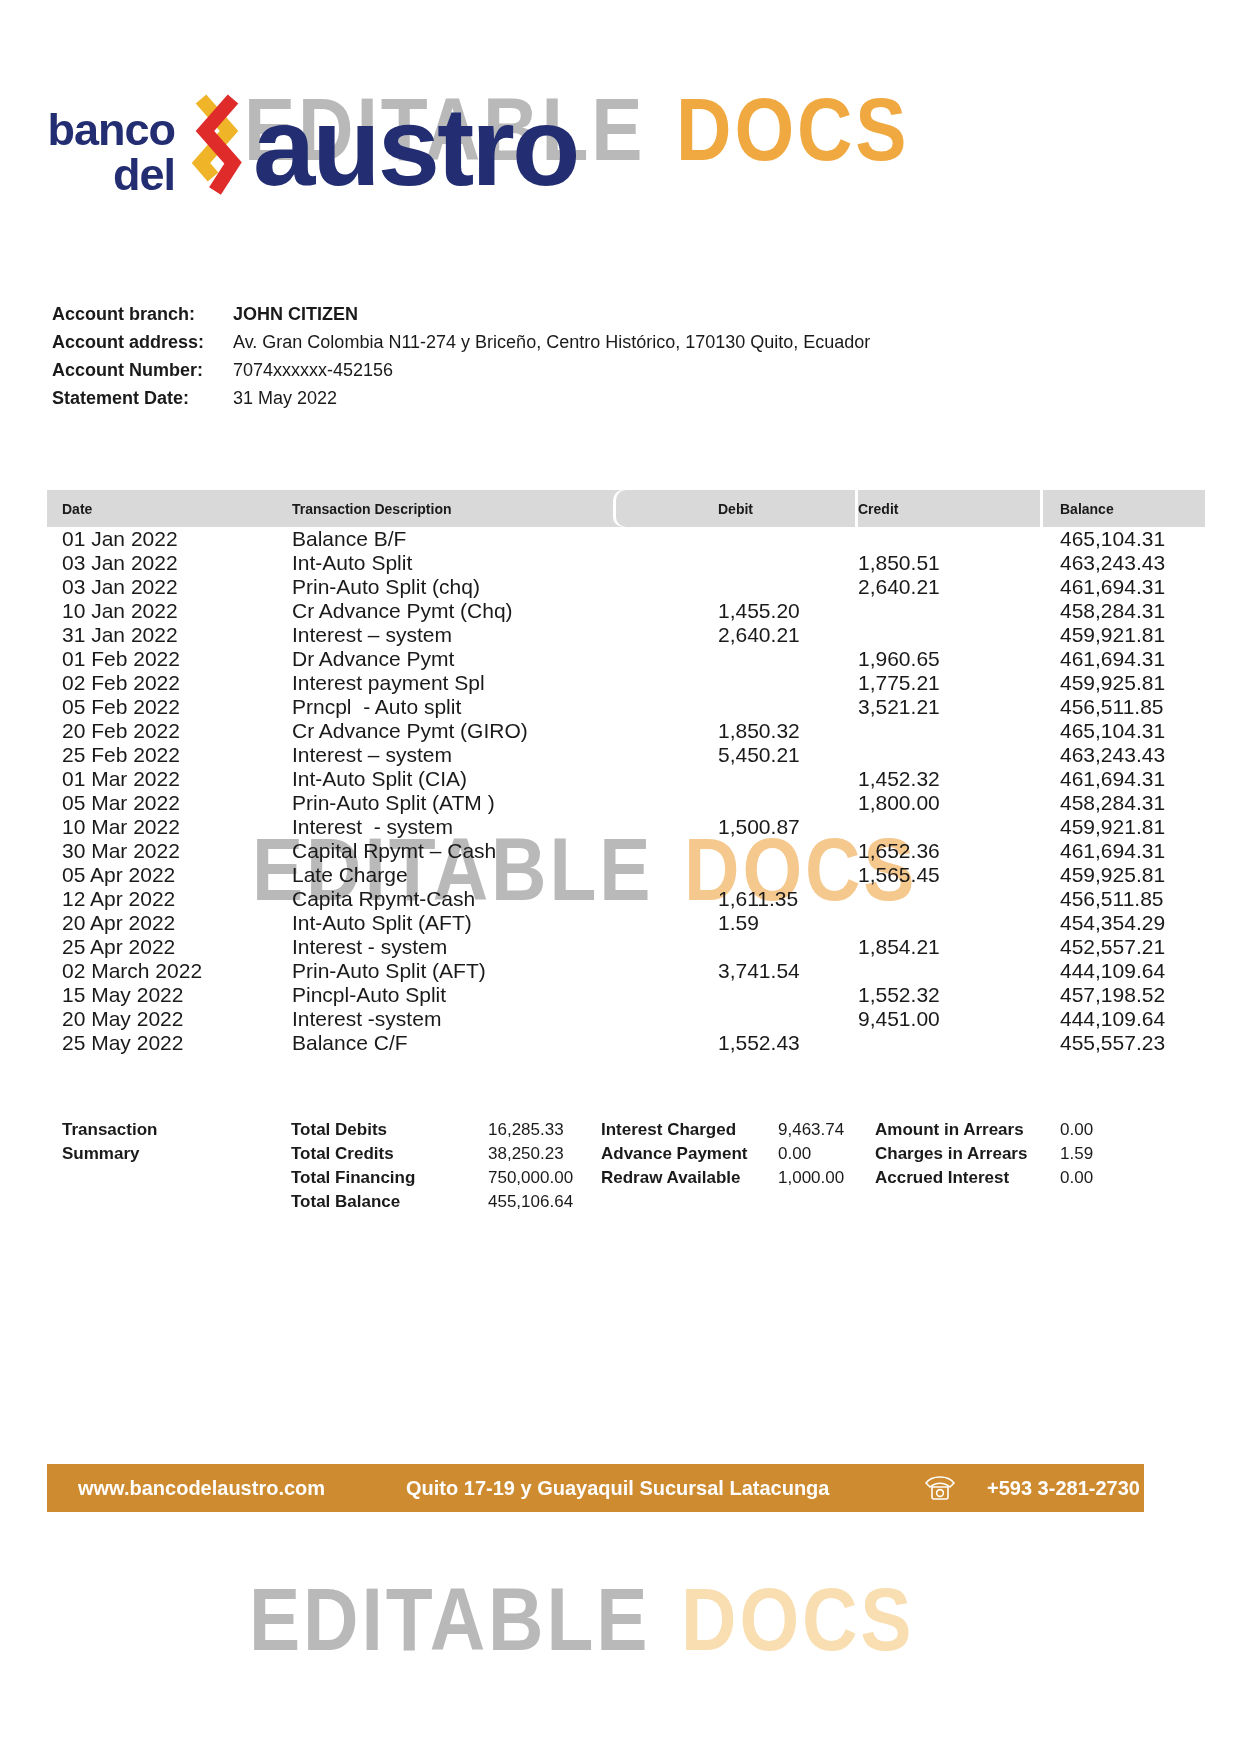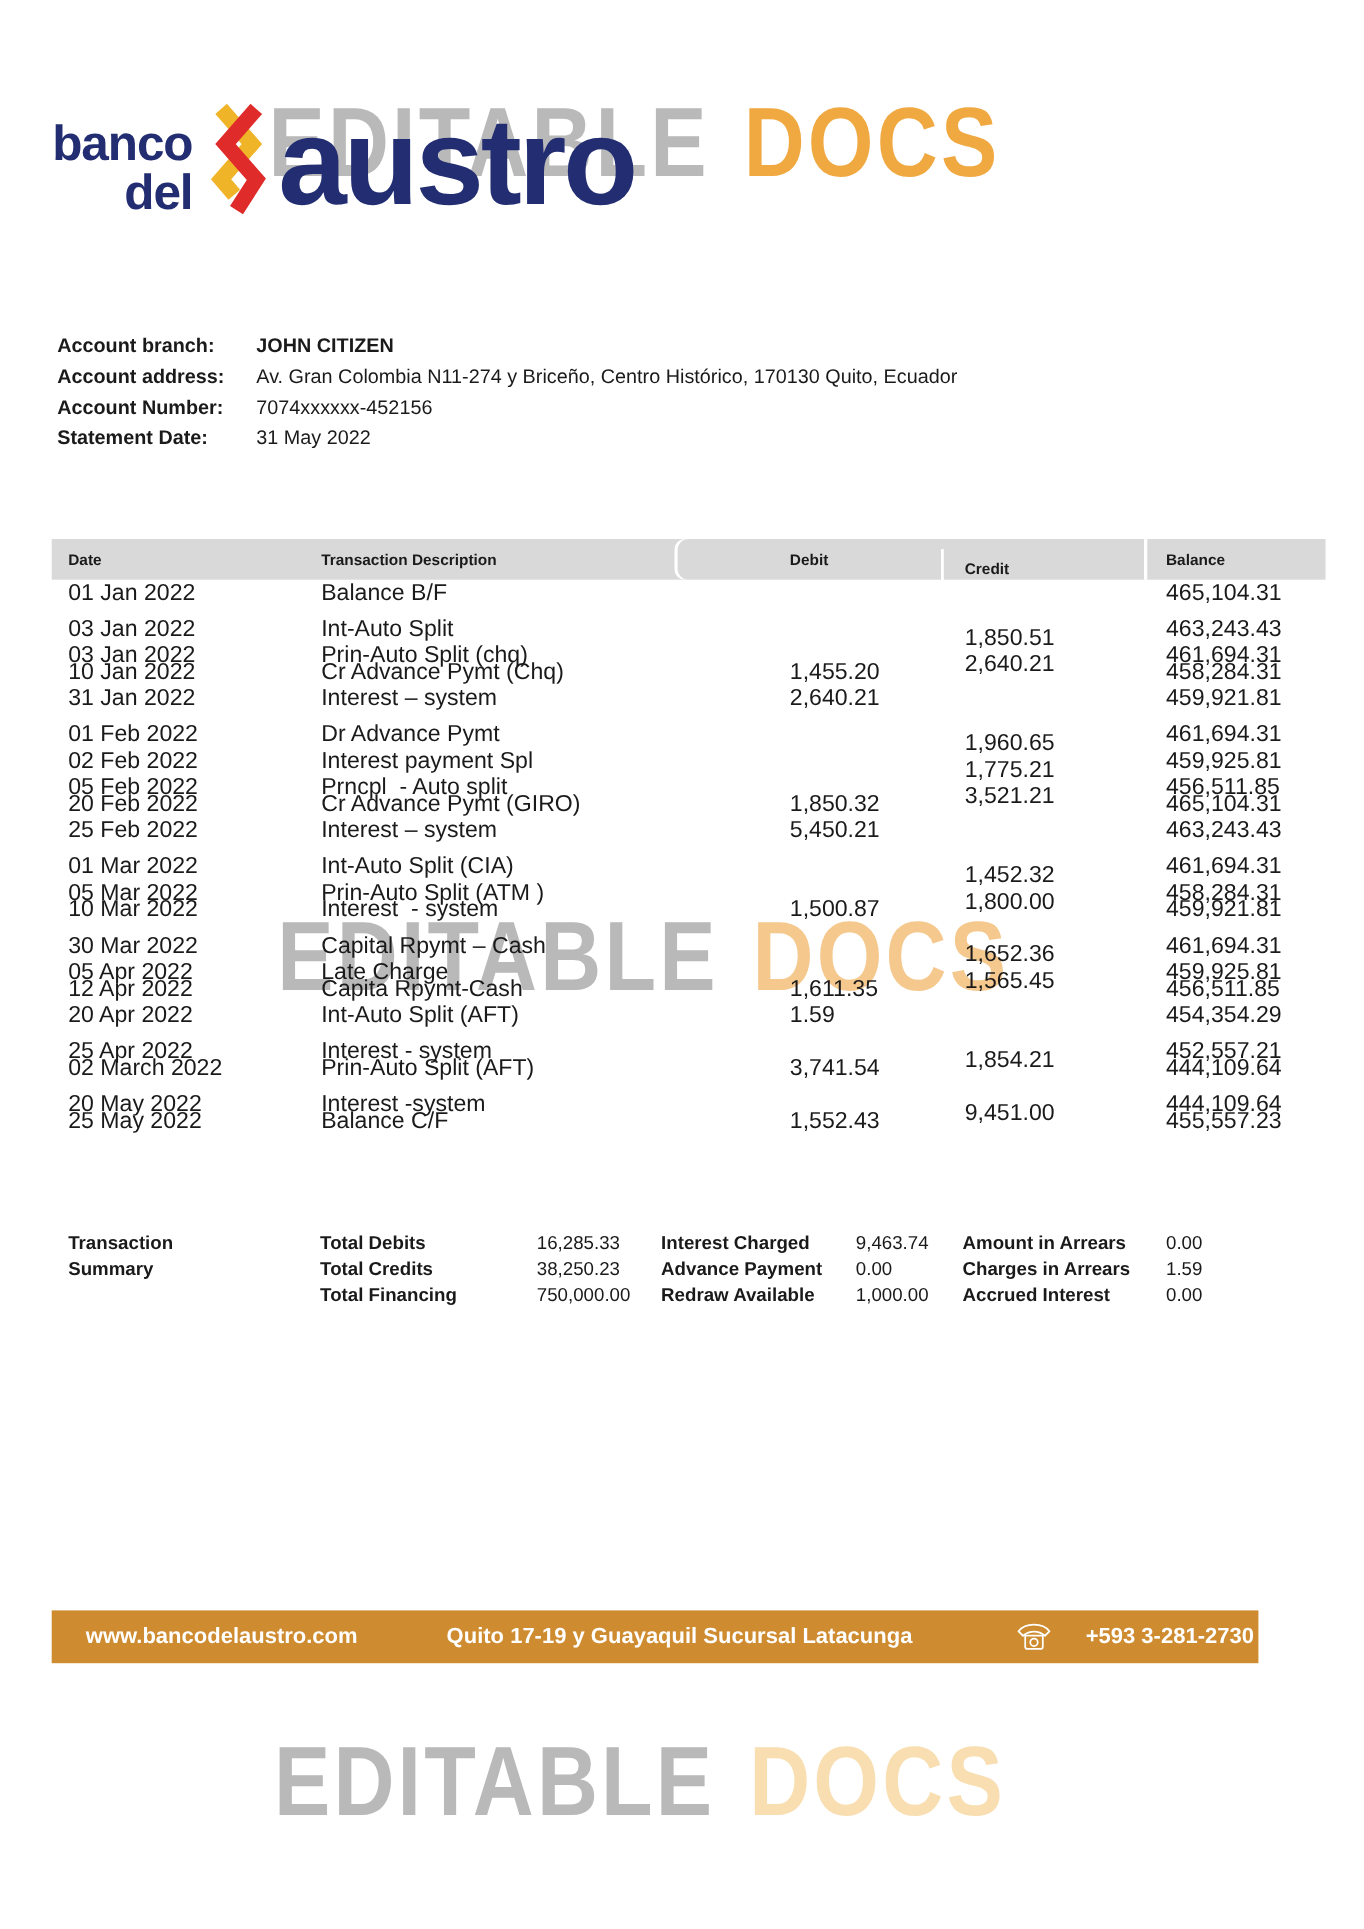--- a/index.html
+++ b/index.html
@@ -35,21 +35,21 @@
   .account .val.bold{font-weight:700;}
   
   .tbl{position:absolute;left:47px;top:490px;width:1158px;z-index:1;}
   .trow{display:grid;grid-template-columns:243px 323px 242px 185px 165px;align-items:center;}
   .thead{background:#d9d9d9;height:37px;font-weight:700;font-size:14px;}
   .thead .c-debit,.thead .c-credit,.thead .c-balance{box-shadow:inset 3px 0 0 #ffffff;height:100%;display:flex;align-items:center;}
   .tbody .trow{height:24px;font-size:21px;}
   .c-date{padding-left:15px;white-space:pre;}
   .c-desc{padding-left:2px;white-space:pre;}
   .c-debit{padding-left:105px;white-space:pre;border-radius:10px;}
-  .c-credit{padding-left:22px;white-space:pre;margin-top:17px;}
+  .c-credit{padding-left:3px;white-space:pre;}
   .c-balance{padding-left:20px;white-space:pre;}
   
   .summary{position:absolute;left:47px;top:1118px;width:1158px;z-index:1;font-size:17px;}
   .srow{display:grid;grid-template-columns:244px 197px 113px 177px 97px 185px 145px;
     height:24px;align-items:center;}
   .srow span{white-space:pre;}
   .sc0{padding-left:15px;font-weight:700;}
   .sc1,.sc3,.sc5{font-weight:700;}
   
   .footer{position:absolute;left:47px;top:1464px;width:1097px;height:48px;
@@ -238,20 +238,27 @@
     <div class="c-balance">452,557.21</div>
   </div>
         <div class="trow">
     <div class="c-date">02 March 2022</div>
     <div class="c-desc">Prin-Auto Split (AFT)</div>
     <div class="c-debit">3,741.54</div>
     <div class="c-credit"></div>
     <div class="c-balance">444,109.64</div>
   </div>
         <div class="trow">
+    <div class="c-date">15 May 2022</div>
+    <div class="c-desc">Pincpl-Auto Split</div>
+    <div class="c-debit"></div>
+    <div class="c-credit">1,552.32</div>
+    <div class="c-balance">457,198.52</div>
+  </div>
+        <div class="trow">
     <div class="c-date">20 May 2022</div>
     <div class="c-desc">Interest -system</div>
     <div class="c-debit"></div>
     <div class="c-credit">9,451.00</div>
     <div class="c-balance">444,109.64</div>
   </div>
         <div class="trow">
     <div class="c-date">25 May 2022</div>
     <div class="c-desc">Balance C/F</div>
     <div class="c-debit">1,552.43</div>
@@ -282,20 +289,29 @@
   </div>
       <div class="srow">
     <span class="sc0"></span>
     <span class="sc1">Total Financing</span>
     <span class="sc2">750,000.00</span>
     <span class="sc3">Redraw Available</span>
     <span class="sc4">1,000.00</span>
     <span class="sc5">Accrued Interest</span>
     <span class="sc6">0.00</span>
   </div>
+      <div class="srow">
+    <span class="sc0"></span>
+    <span class="sc1">Total Balance</span>
+    <span class="sc2">455,106.64</span>
+    <span class="sc3"></span>
+    <span class="sc4"></span>
+    <span class="sc5"></span>
+    <span class="sc6"></span>
+  </div>
     </div>
 
   <div class="footer">
     <span class="f-web">www.bancodelaustro.com</span>
     <span class="f-addr">Quito 17-19 y Guayaquil Sucursal Latacunga</span>
     <svg class="f-icon" width="36" height="32" viewBox="0 0 36 32">
       <path d="M4 11 C10 3, 26 3, 32 11 L28 15 C22 10, 14 10, 8 15 Z" fill="none" stroke="#fff" stroke-width="1.6"></path>
       <path d="M10 15 h16 v10 a2 2 0 0 1 -2 2 h-12 a2 2 0 0 1 -2 -2 z" fill="none" stroke="#fff" stroke-width="1.6"></path>
       <circle cx="18" cy="21" r="3.4" fill="none" stroke="#fff" stroke-width="1.6"></circle>
     </svg>

